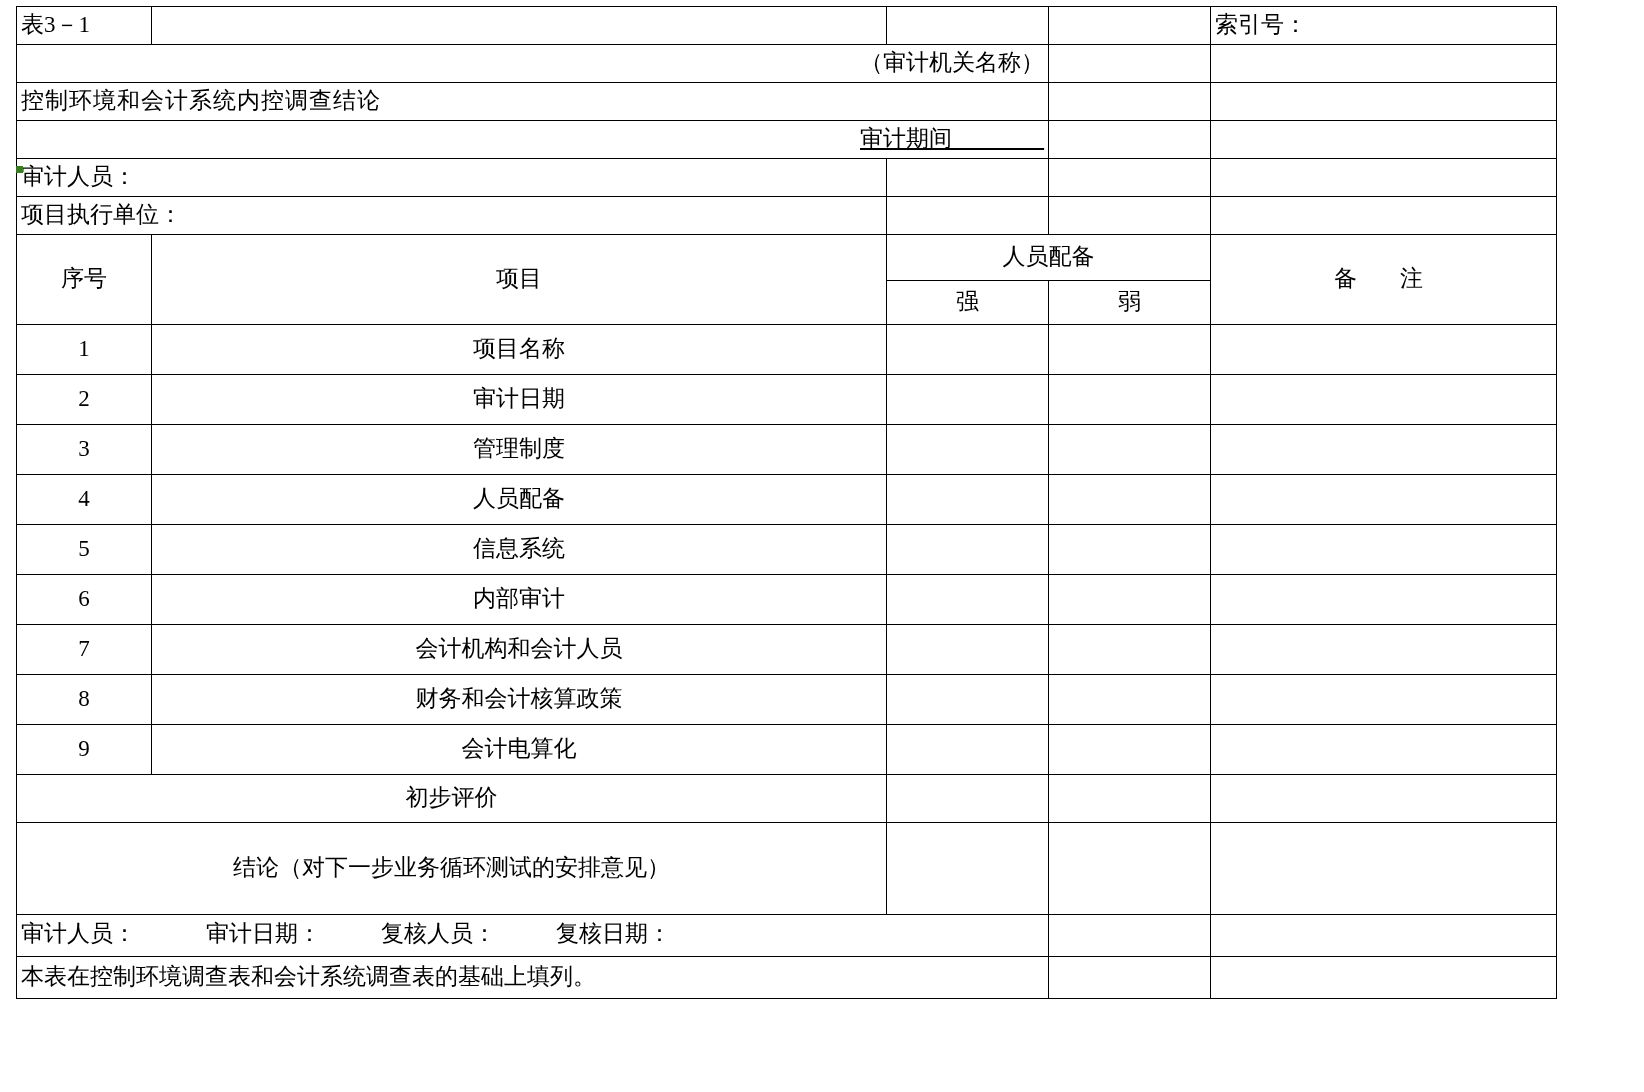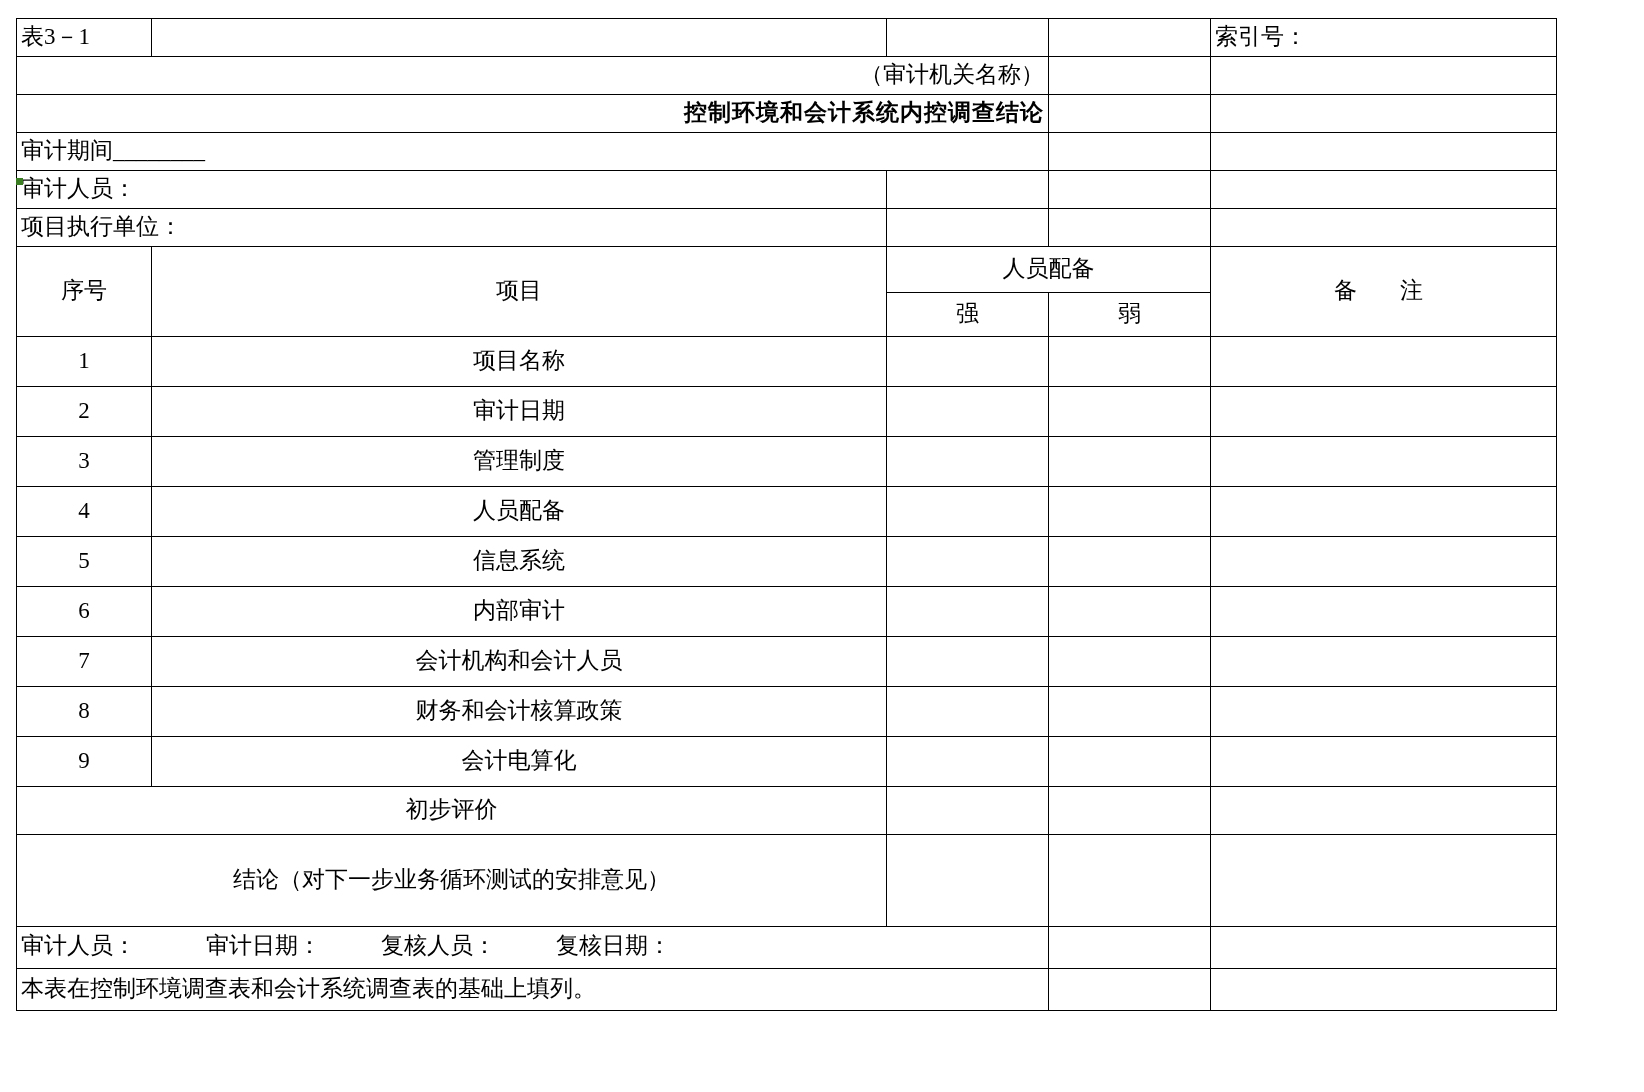--- a/index.html
+++ b/index.html
@@ -18,44 +18,44 @@
     width: 1644px;
     height: 1092px;
     position: relative;
     box-sizing: border-box;
   }
   table.grid {
     border-collapse: collapse;
     table-layout: fixed;
     width: 1540px;
     margin-left: 16px;
-    margin-top: 18px;
+    margin-top: 6px;
   }
   table.grid td {
     border: 1px solid #000000;
     padding: 0 4px;
     vertical-align: middle;
     font-size: 23px;
     line-height: 1.15;
     overflow: hidden;
     white-space: nowrap;
   }
   
   td.nb { border: 1px solid #d0d0d0; }
   .l { text-align: left; }
 
   .row-h1 { height: 38px; }
   .title-org { font-size: 25px; text-align: right; }
   .title-main {
     font-size: 27px;
-    font-weight: bold;
-    text-align: right;
+    font-weight: normal;
+    text-align: left;
     letter-spacing: 1px;
   }
-  .title-period { font-size: 25px; text-align: left; }
+  .title-period { font-size: 25px; text-align: right; text-decoration: underline; }
 
   .hdr { font-size: 25px; text-align: center; }
   .hdr-note { letter-spacing: 10px; }
 
   .item-name { font-size: 25px; text-align: center; }
   .seq { font-size: 24px; text-align: center; }
 
   .footer-line { font-size: 25px; font-family: Liberation Mono, monospace; }
   .footer-note { font-size: 25px; }
 

